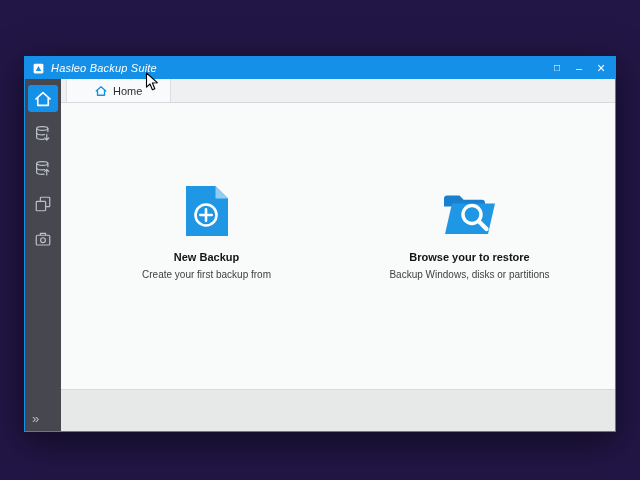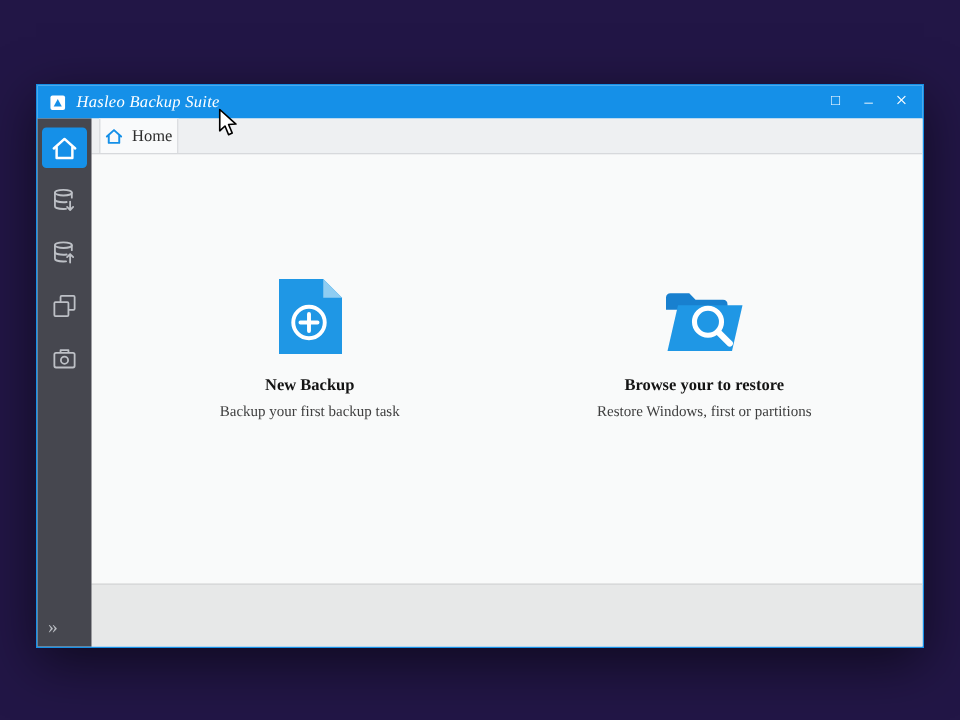--- a/index.html
+++ b/index.html
@@ -5,21 +5,21 @@
   * { margin:0; padding:0; box-sizing:border-box; }
   html,body { width:640px; height:480px; }
   body { font-family:"Liberation Sans", sans-serif; }
 
   .desktop { position:relative; width:640px; height:480px; background:#221646; overflow:hidden; }
 
   .window {
     position:absolute; left:24px; top:56px; width:592px; height:376px;
     background:#f7f7f7; border:1px solid #1590e8;
     box-shadow:0 10px 34px rgba(0,0,0,.55);
-    display:flex; flex-direction:column;font-family:Liberation Serif, serif;
+    display:flex; flex-direction:column;
   }
 
   
   .titlebar { flex:0 0 22px; background:#1590e8; display:flex; align-items:center; padding:0 3px 0 7px; }
   .app-icon { display:flex; align-items:center; }
   .win-title { color:#fff; font-size:11px; font-style:italic; margin-left:6px; letter-spacing:.2px; white-space:nowrap; }
   .controls { margin-left:auto; display:flex; }
   .ctrl { width:22px; height:22px; display:flex; align-items:center; justify-content:center;
           color:#fff; font-size:11px; cursor:pointer; line-height:1; }
   .ctrl.close-btn { font-size:14px; }
@@ -35,21 +35,21 @@
                border-radius:3px; cursor:pointer; }
   .side-item.selected { background:#1590e8; }
   .side-expand { position:absolute; bottom:5px; left:7px; color:#b9bcc2; font-size:13px; cursor:pointer;
                  letter-spacing:-1px; }
 
   
   .right-col { flex:1; display:flex; flex-direction:column; min-width:0; }
 
   .tabbar { flex:0 0 24px; background:#eef0f2; border-bottom:1px solid #d7d9dc; display:flex;
             align-items:stretch; padding-left:5px; }
-  .tab { display:flex; align-items:center; gap:6px; padding:0 3px; font-size:11px; color:#2e2e2e;
+  .tab { display:flex; align-items:center; gap:6px; padding:0 28px; font-size:11px; color:#2e2e2e;
          background:#f9fafb; border-left:1px solid #dcdee1; border-right:1px solid #dcdee1; cursor:pointer; }
 
   .content { flex:1; background:#f9fafa; display:flex; align-items:center; justify-content:center; gap:31px; }
   .option { width:232px; text-align:center; margin-top:-28px; cursor:pointer; }
   .opt-icon { height:56px; margin-bottom:13px; display:flex; align-items:flex-end; justify-content:center; }
   .opt-title { font-size:11px; font-weight:bold; color:#141414; margin-bottom:5px; }
   .opt-sub { font-size:10px; color:#3f3f3f; line-height:1.35; }
 
   .bottombar { flex:0 0 42px; background:#e7e8e8; border-top:1px solid #d8d9da; }
 
@@ -143,35 +143,35 @@
           <div class="option">
             <div class="opt-icon">
               <svg width="45" height="54" viewBox="0 0 45 54">
                 <path d="M2 2h29.5L44 14.5V52H2z" fill="#1f97e5"></path>
                 <path d="M31.5 2 44 14.5H31.5z" fill="#8fcdf2"></path>
                 <circle cx="22" cy="31" r="10.5" fill="none" stroke="#ffffff" stroke-width="2.6"></circle>
                 <path d="M22 25.3v11.4M16.3 31h11.4" stroke="#ffffff" stroke-width="2.6" stroke-linecap="round"></path>
               </svg>
             </div>
             <div class="opt-title">New Backup</div>
-            <div class="opt-sub">Backup your first backup task</div>
+            <div class="opt-sub">Create your first backup from</div>
           </div>
 
           <div class="option">
             <div class="opt-icon">
               <svg width="58" height="48" viewBox="0 0 58 48">
                 <path d="M3 8.5C3 6.6 4.2 5.5 6 5.5h12.5l4.2 4.3H41c1.9 0 3 1.1 3 3v3.7H3z" fill="#1880cf"></path>
                 <path d="M11 13.5h43l-7 30.5H4z" fill="#1f97e5"></path>
                 <circle cx="31" cy="24.5" r="9" fill="none" stroke="#ffffff" stroke-width="3.4"></circle>
                 <path d="M37.8 31.3 45.5 39" stroke="#ffffff" stroke-width="4.2" stroke-linecap="round"></path>
               </svg>
             </div>
             <div class="opt-title">Browse your to restore</div>
             <div class="opt-sub">
-              <div>Restore Windows, first or partitions</div>
+              <div>Backup Windows, disks or partitions</div>
             </div>
           </div>
 
         </div>
 
         <div class="bottombar"></div>
 
       </div>
     </div>
   </div>

